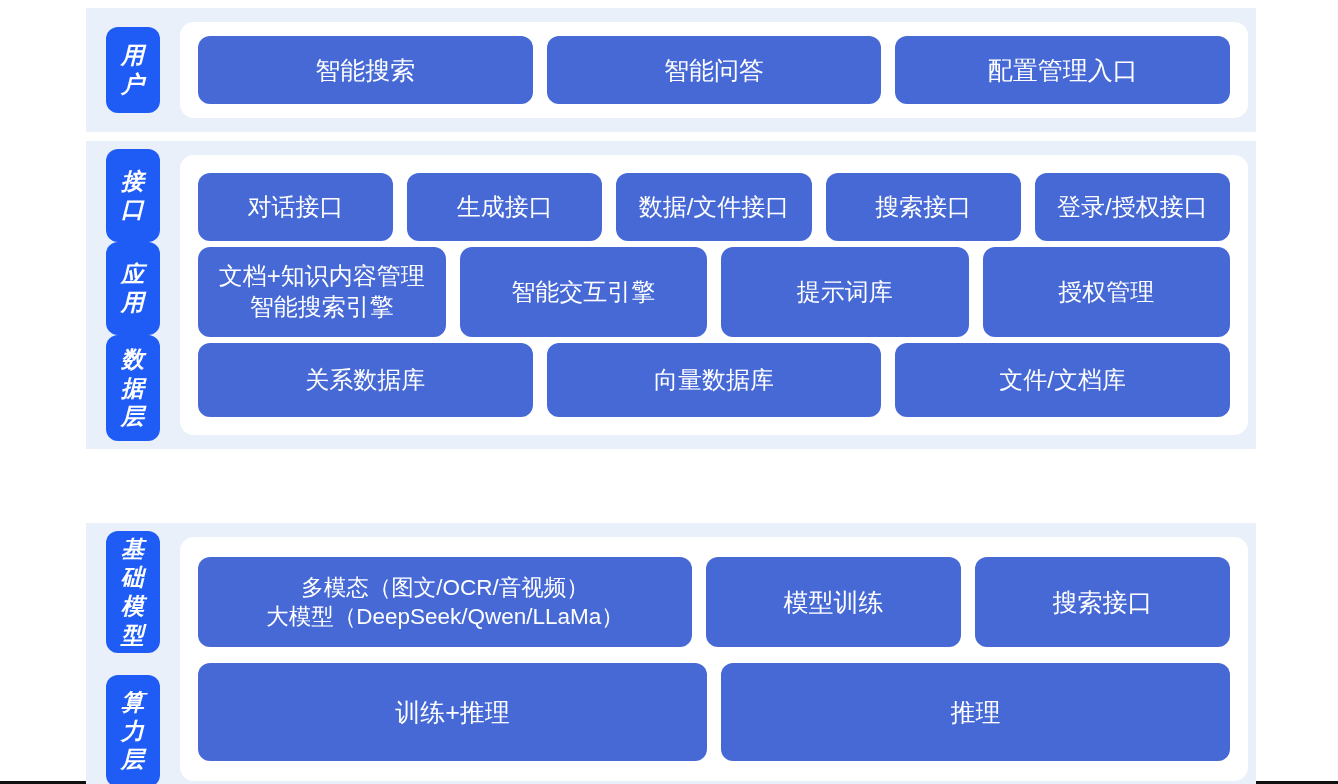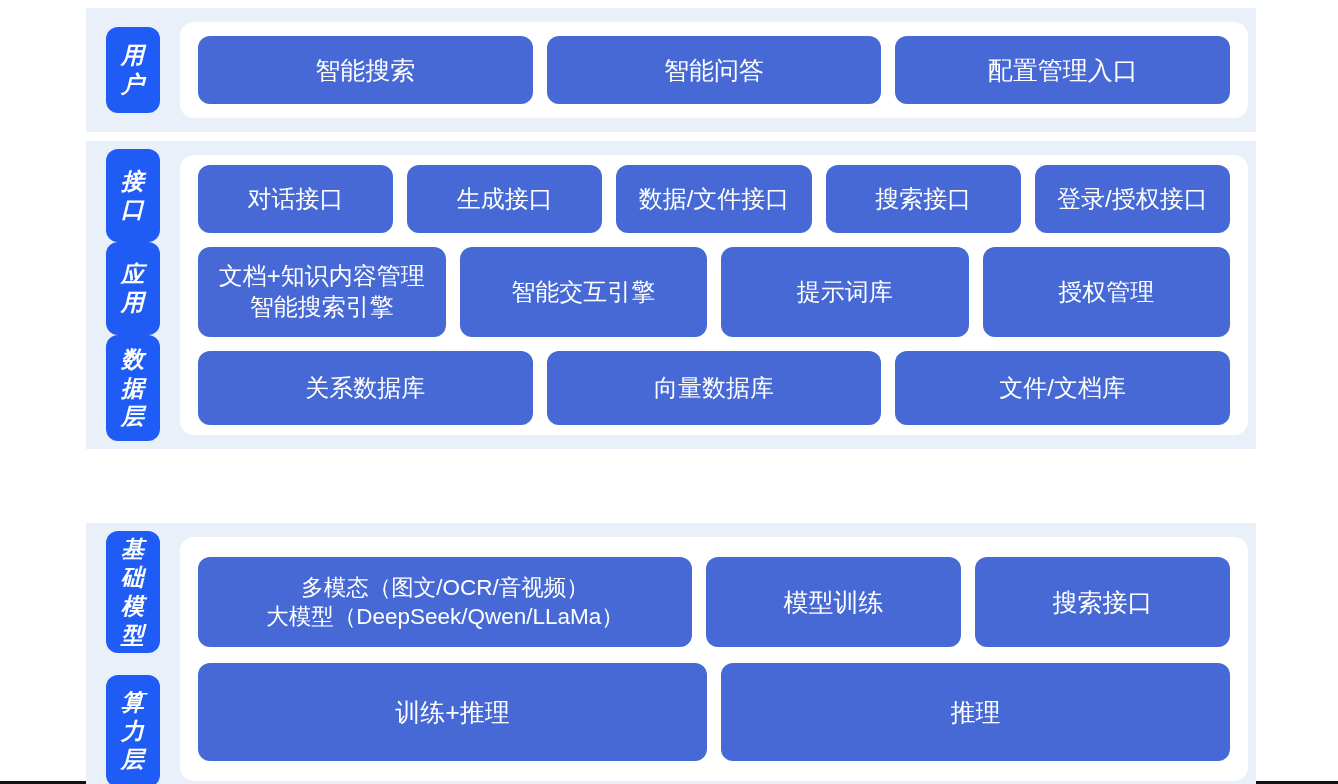--- a/index.html
+++ b/index.html
@@ -114,21 +114,21 @@
     white-space: pre-line;
   }
 
   
   #section-user { top: 8px; height: 124px; }
   #section-user .panel { padding: 14px 18px; }
   #section-user .card { height: 68px; flex: 1 1 0; }
 
   
   #section-middle { top: 141px; height: 308px; }
-  #section-middle .panel { padding: 8px 18px; gap: 14px; }
+  #section-middle .panel { padding: 8px 18px; gap: 6px; }
   #section-middle .card { font-size: 24px; }
   #section-middle .r1 .card { height: 68px; }
   #section-middle .r2 .card { height: 90px; }
   #section-middle .r3 .card { height: 74px; }
 
   
   #section-bottom { top: 503px; height: 272px; margin-top: 20px; }
   #section-bottom .panel { padding: 16px 18px; gap: 16px; }
   #section-bottom .r1 .card { height: 90px; }
   #section-bottom .r2 .card { height: 98px; }

